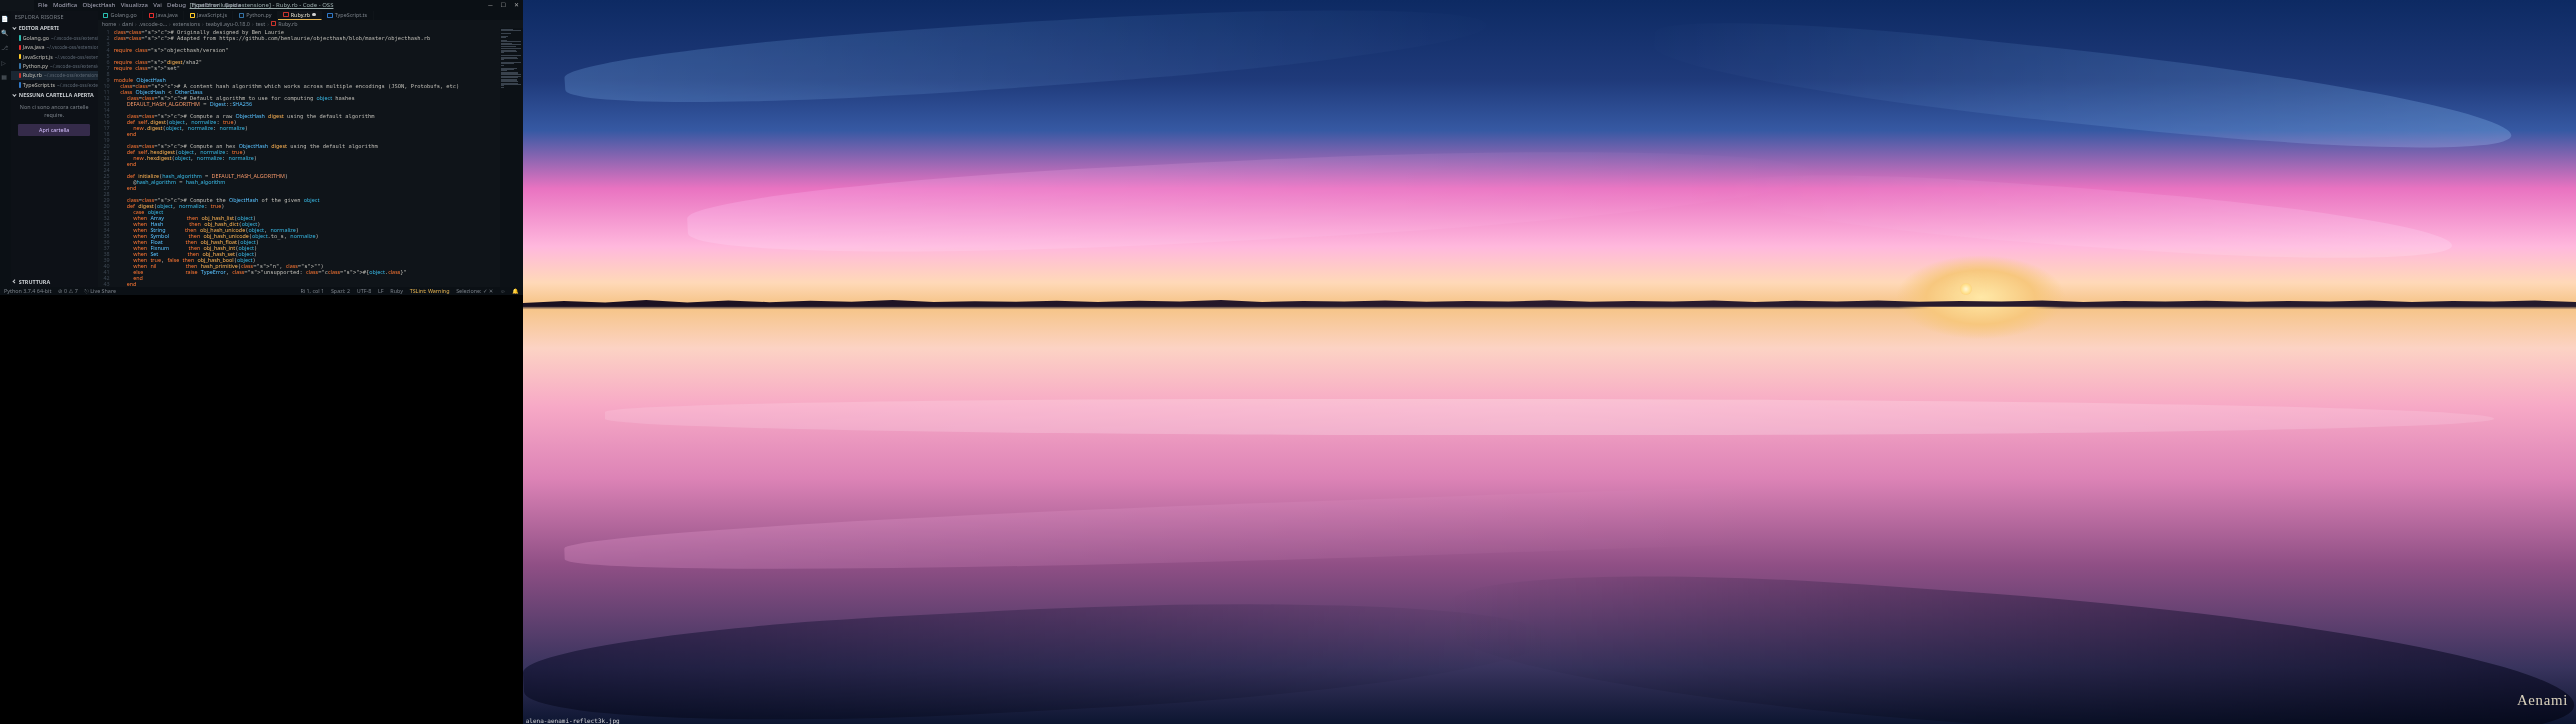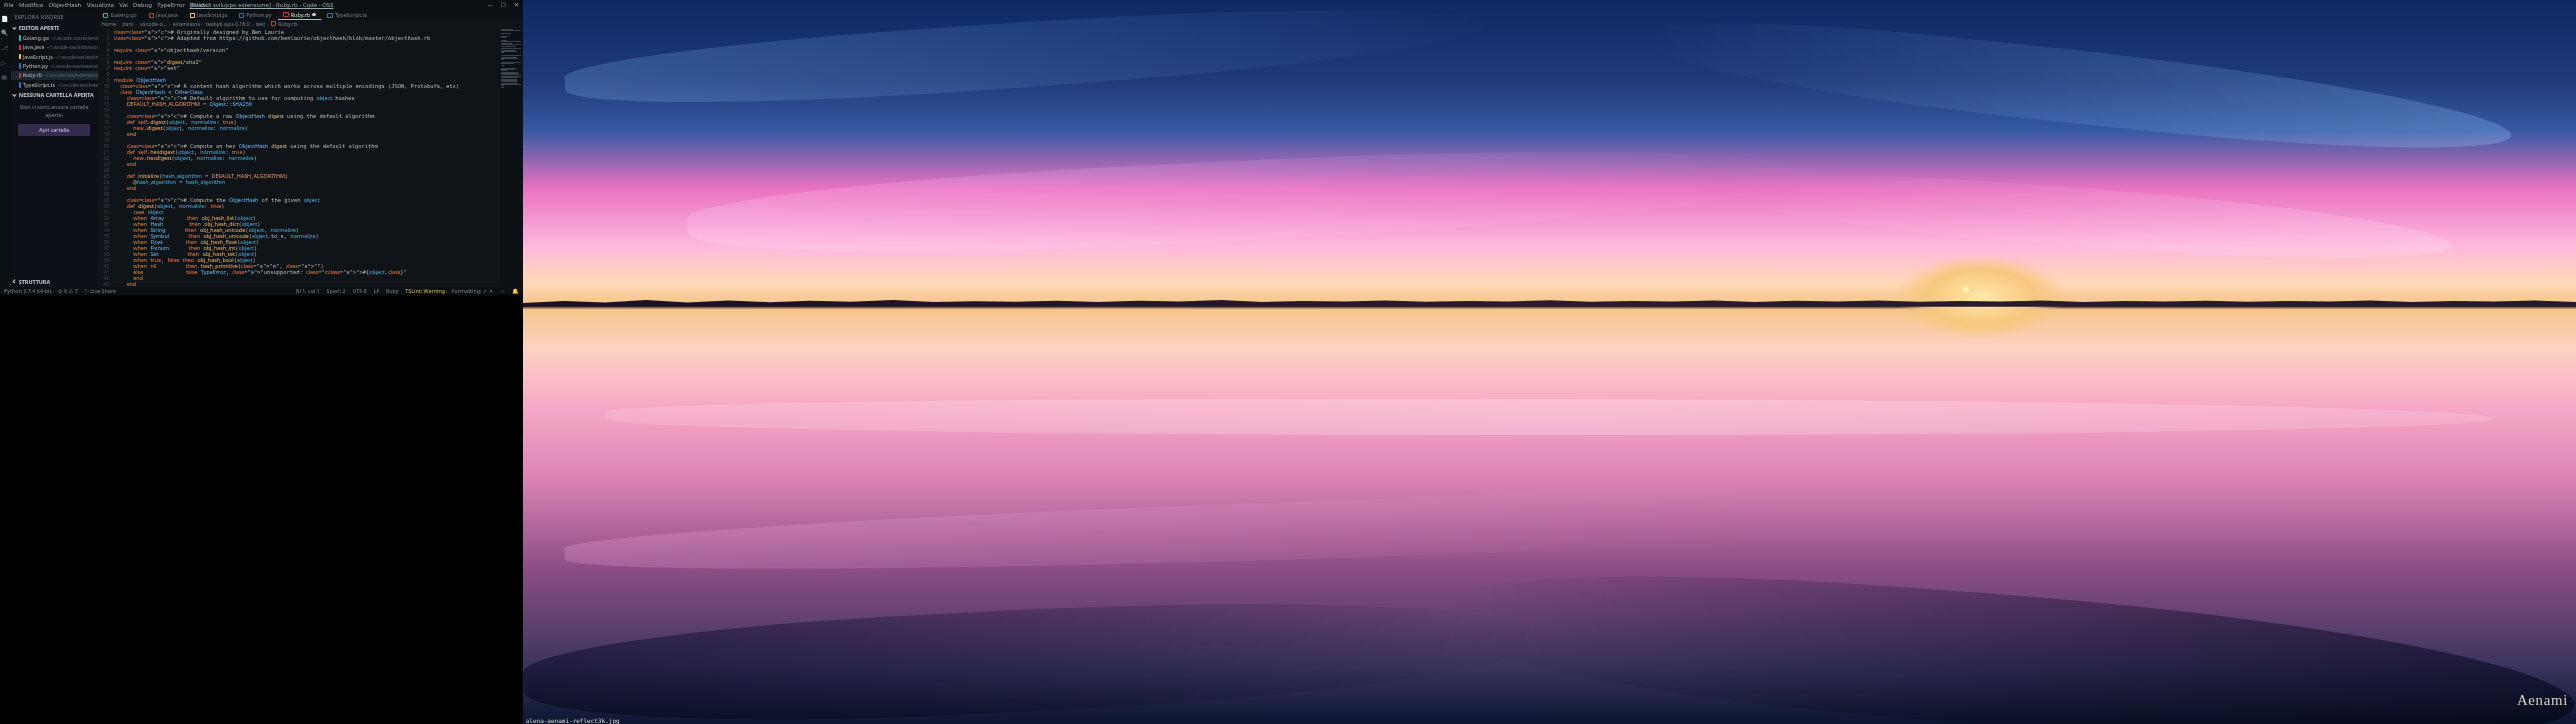--- a/index.html
+++ b/index.html
@@ -1,20 +1,20 @@
 <!DOCTYPE html>
 <html style="font-size:10.7px"><head>
 <meta charset="utf-8">
 <style>
 * { margin:0; padding:0; box-sizing:border-box; font-family:"Segoe UI",system-ui,sans-serif; }
 body { display:flex; width:2576px; height:725px; background:#000; overflow:hidden; }
 
 
 .vscode { width:523px; height:295px; background:#0f1419; color:#bfbdb6; font-size:6px; display:flex; flex-direction:column; position:relative; }
-.titlebar { height:10.7px; background:#0b1015; display:flex; align-items:center; gap:5.4px; padding:0 4px; color:#aab; }
+.titlebar { height:10.7px; background:#0b1015; display:flex; align-items:center; gap:5.4px; padding:0 4px; color:#aab;margin-left:34px; }
 .titlebar .menus { display:flex; gap:5.4px; }
 .titlebar .title { position:absolute; left:50%; transform:translateX(-50%); color:#9aa;text-decoration:underline; }
 .titlebar .winctl { margin-left:auto; display:flex; gap:8px; color:#aaa; }
 .main { flex:1; display:flex; min-height:0; }
 .activitybar { width:10.7px; background:#0b1015; display:flex; flex-direction:column; align-items:center; gap:6.7px; padding-top:4px; color:#596068; }
 .activitybar .icon { width:8px; height:8px; }
 .activitybar .icon.active { color:#e6b450; }
 .sidebar { width:87px; background:#0d1117; display:flex; flex-direction:column; }
 .sidebar-title { font-size:5.4px; color:#7a8088; padding:2px 4px; letter-spacing:0.2px; }
 .section-hd { font-size:5.4px; color:#c8ccd0; padding:1.3px 2.7px; display:flex; align-items:center; gap:2px; }
@@ -135,21 +135,21 @@
           <div class="tree-item">
             <span class="file-ic ts"></span>
             <span>TypeScript.ts</span> 
             <span class="meta">~/.vscode-oss/extens...</span>
           </div>
         </div>
       <div class="section-hd">
           <span class="chev"></span>
           <b>NESSUNA CARTELLA APERTA</b>
         </div>
-      <div class="no-folder">Non ci sono ancora cartelle aperte.</div>
+      <div class="no-folder">Non ci sono ancora cartelle require.</div>
       <button class="open-btn">Apri cartella</button>
       <div style="flex:1"></div>
       <div class="section-hd">
           <span class="chev" style="transform:rotate(45deg)"></span>
           <b>STRUTTURA</b>
         </div>
     </div>
 
     <div class="editor-area">
       <div class="tabbar" id="tabs">
@@ -251,21 +251,21 @@
     <span>Python 3.7.4 64-bit</span>
     <span>⊘ <span>0</span>&nbsp;⚠ <span>7</span></span>
     <span>⎋ <span>Live Share</span></span>
     <div class="right">
       <span>Ri 1, col 1</span>
       <span>Spazi: 2</span>
       <span>UTF-8</span>
       <span>LF</span>
       <span>Ruby</span>
       <span class="warn">TSLint: Warning</span>
-      <span><span>Formatting: </span><span>✓</span><span> ✕</span></span>
+      <span><span>Selezione: </span><span>✓</span><span> ✕</span></span>
       <span>☺</span>
       <span>🔔</span>
     </div>
   </div>
 </div>
 
 <div class="wallpaper">
   <div class="stroke sky1"></div>
   <div class="stroke sky2"></div>
   <div class="stroke pink1"></div>

